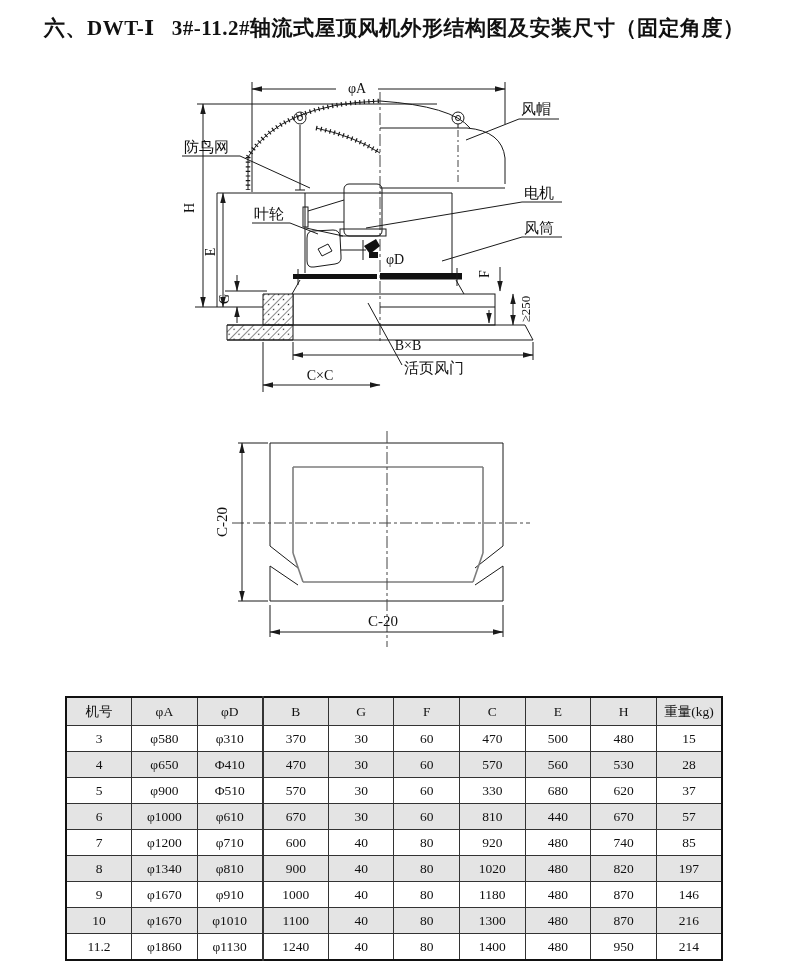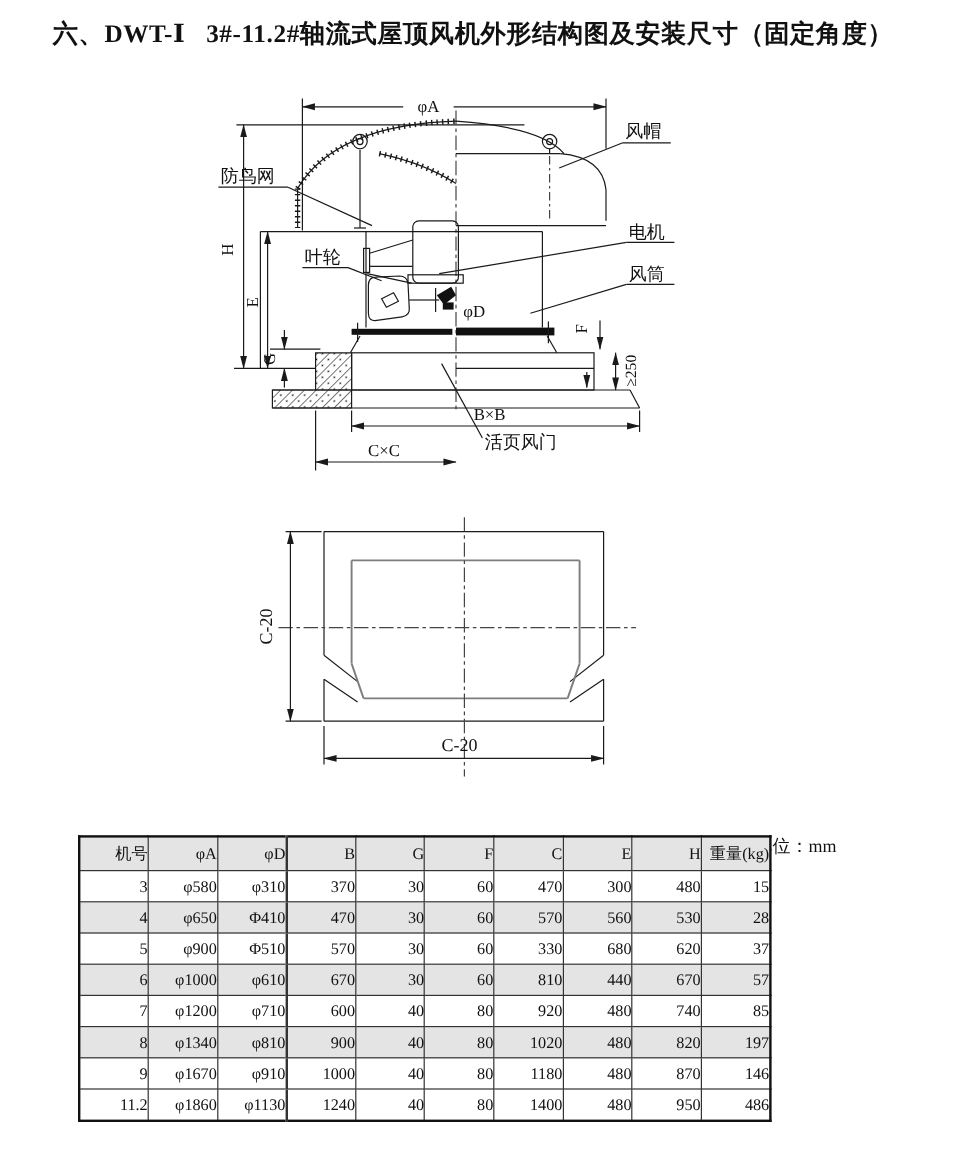--- a/index.html
+++ b/index.html
@@ -19,23 +19,23 @@
   svg .cl2{stroke:#444;stroke-width:1;fill:none;stroke-dasharray:7 3 2 3}
   svg .inner{stroke:#7d7d7d;stroke-width:1.6;fill:none}
   svg text{fill:#111;stroke:none;font-family:"Liberation Serif","DejaVu Serif",serif}
   svg .lbl{font-size:15px}
   svg .dim{font-size:14px}
   svg .dims{font-size:13px}
   .unit{
     position:absolute;left:598px;top:696px;width:130px;text-align:center;font-size:15px;
   }
   table.spec{
-    position:absolute;left:65px;top:696px;width:578px;
+    position:absolute;left:65px;top:696px;width:658px;
     border-collapse:collapse;table-layout:fixed;
-    font-size:13.5px;text-align:right;
+    font-size:13.5px;text-align:center;
     border:2px solid #111;
   }
   table.spec th, table.spec td{
     border:1px solid #333;font-weight:normal;padding:0;height:25px;
   }
   table.spec th{height:27px;background:#e4e4e4}
   table.spec th:nth-child(3), table.spec td:nth-child(3){border-right-width:2px}
   table.spec tr.alt td{background:#e4e4e4}
 </style>
 </head>
@@ -273,21 +273,21 @@
   </thead>
   <tbody>
       <tr>
         <td>3</td>
         <td>φ580</td>
         <td>φ310</td>
         <td>370</td>
         <td>30</td>
         <td>60</td>
         <td>470</td>
-        <td>300</td>
+        <td>500</td>
         <td>480</td>
         <td>15</td>
       </tr>
       <tr class="alt">
         <td>4</td>
         <td>φ650</td>
         <td>Φ410</td>
         <td>470</td>
         <td>30</td>
         <td>60</td>
@@ -349,26 +349,38 @@
         <td>φ1670</td>
         <td>φ910</td>
         <td>1000</td>
         <td>40</td>
         <td>80</td>
         <td>1180</td>
         <td>480</td>
         <td>870</td>
         <td>146</td>
       </tr>
+      <tr class="alt">
+        <td>10</td>
+        <td>φ1670</td>
+        <td>φ1010</td>
+        <td>1100</td>
+        <td>40</td>
+        <td>80</td>
+        <td>1300</td>
+        <td>480</td>
+        <td>870</td>
+        <td>216</td>
+      </tr>
       <tr>
         <td>11.2</td>
         <td>φ1860</td>
         <td>φ1130</td>
         <td>1240</td>
         <td>40</td>
         <td>80</td>
         <td>1400</td>
         <td>480</td>
         <td>950</td>
-        <td>486</td>
+        <td>214</td>
       </tr>
     </tbody>
 </table>
 
 </body></html>

